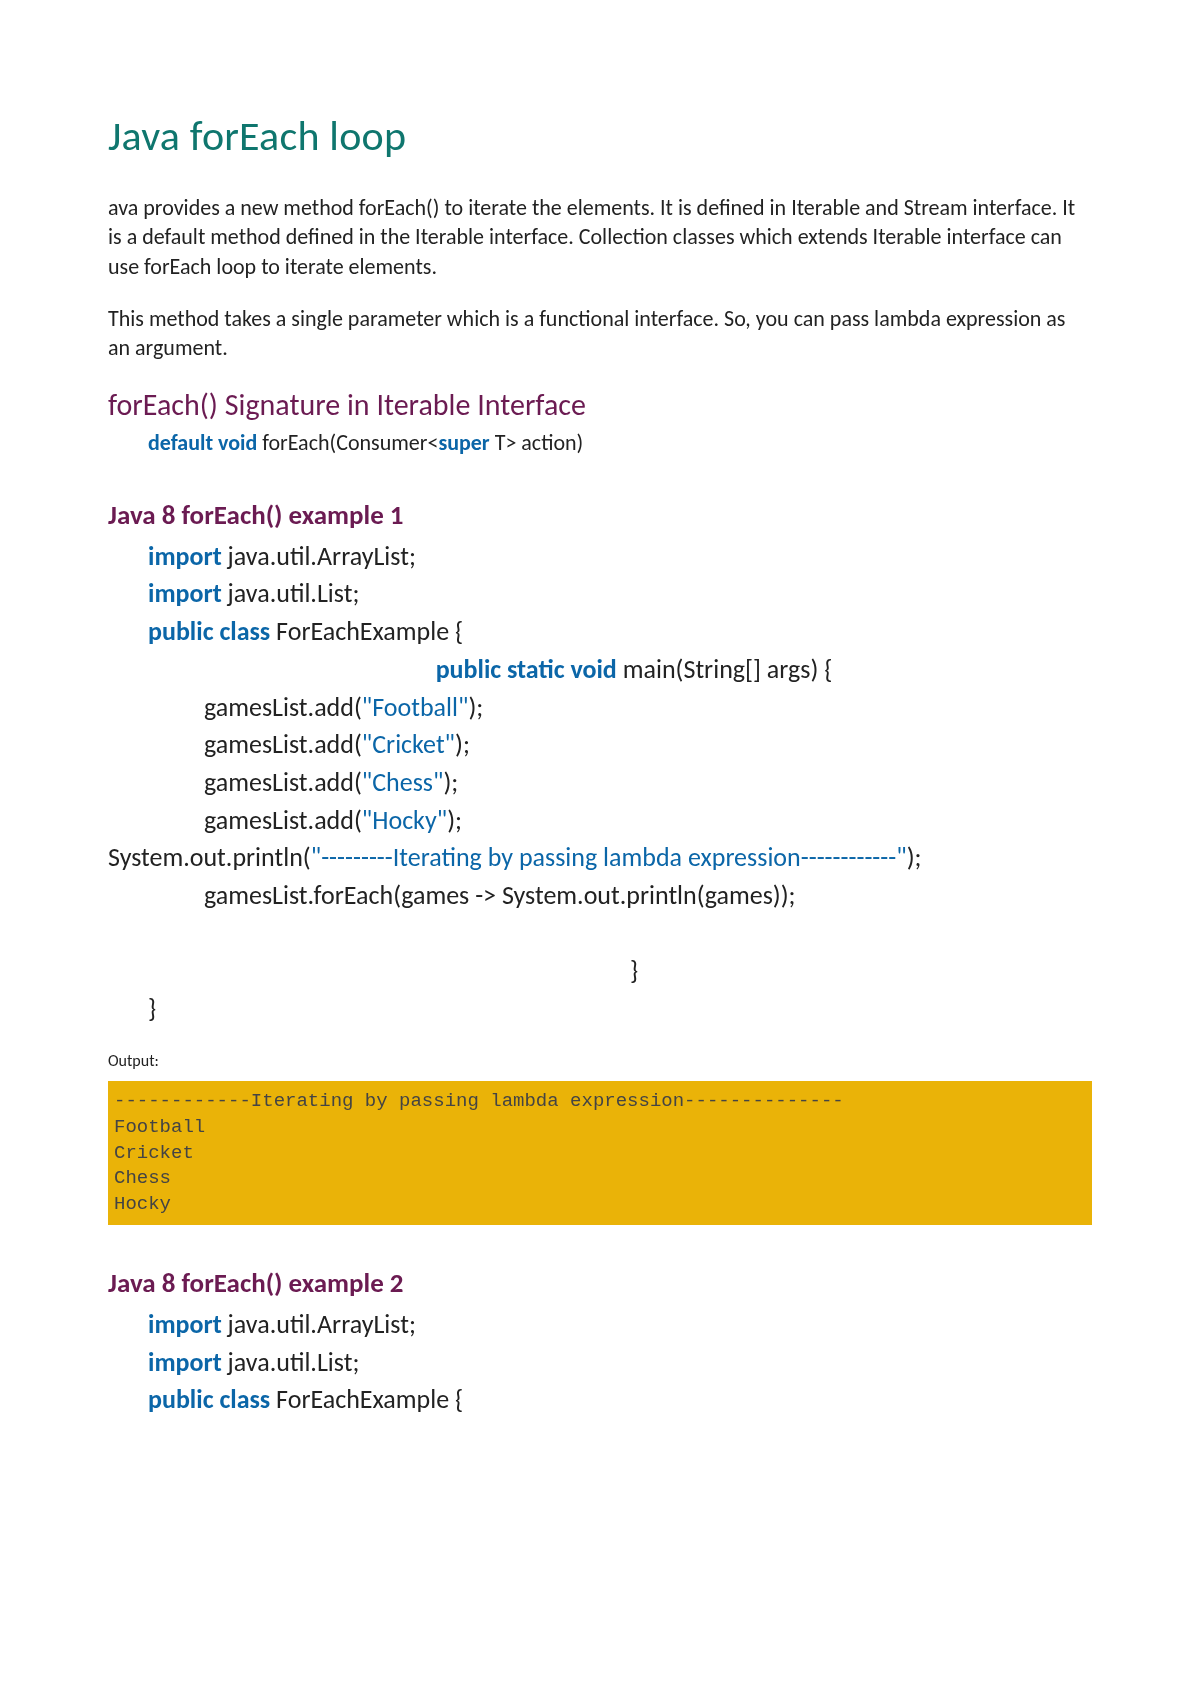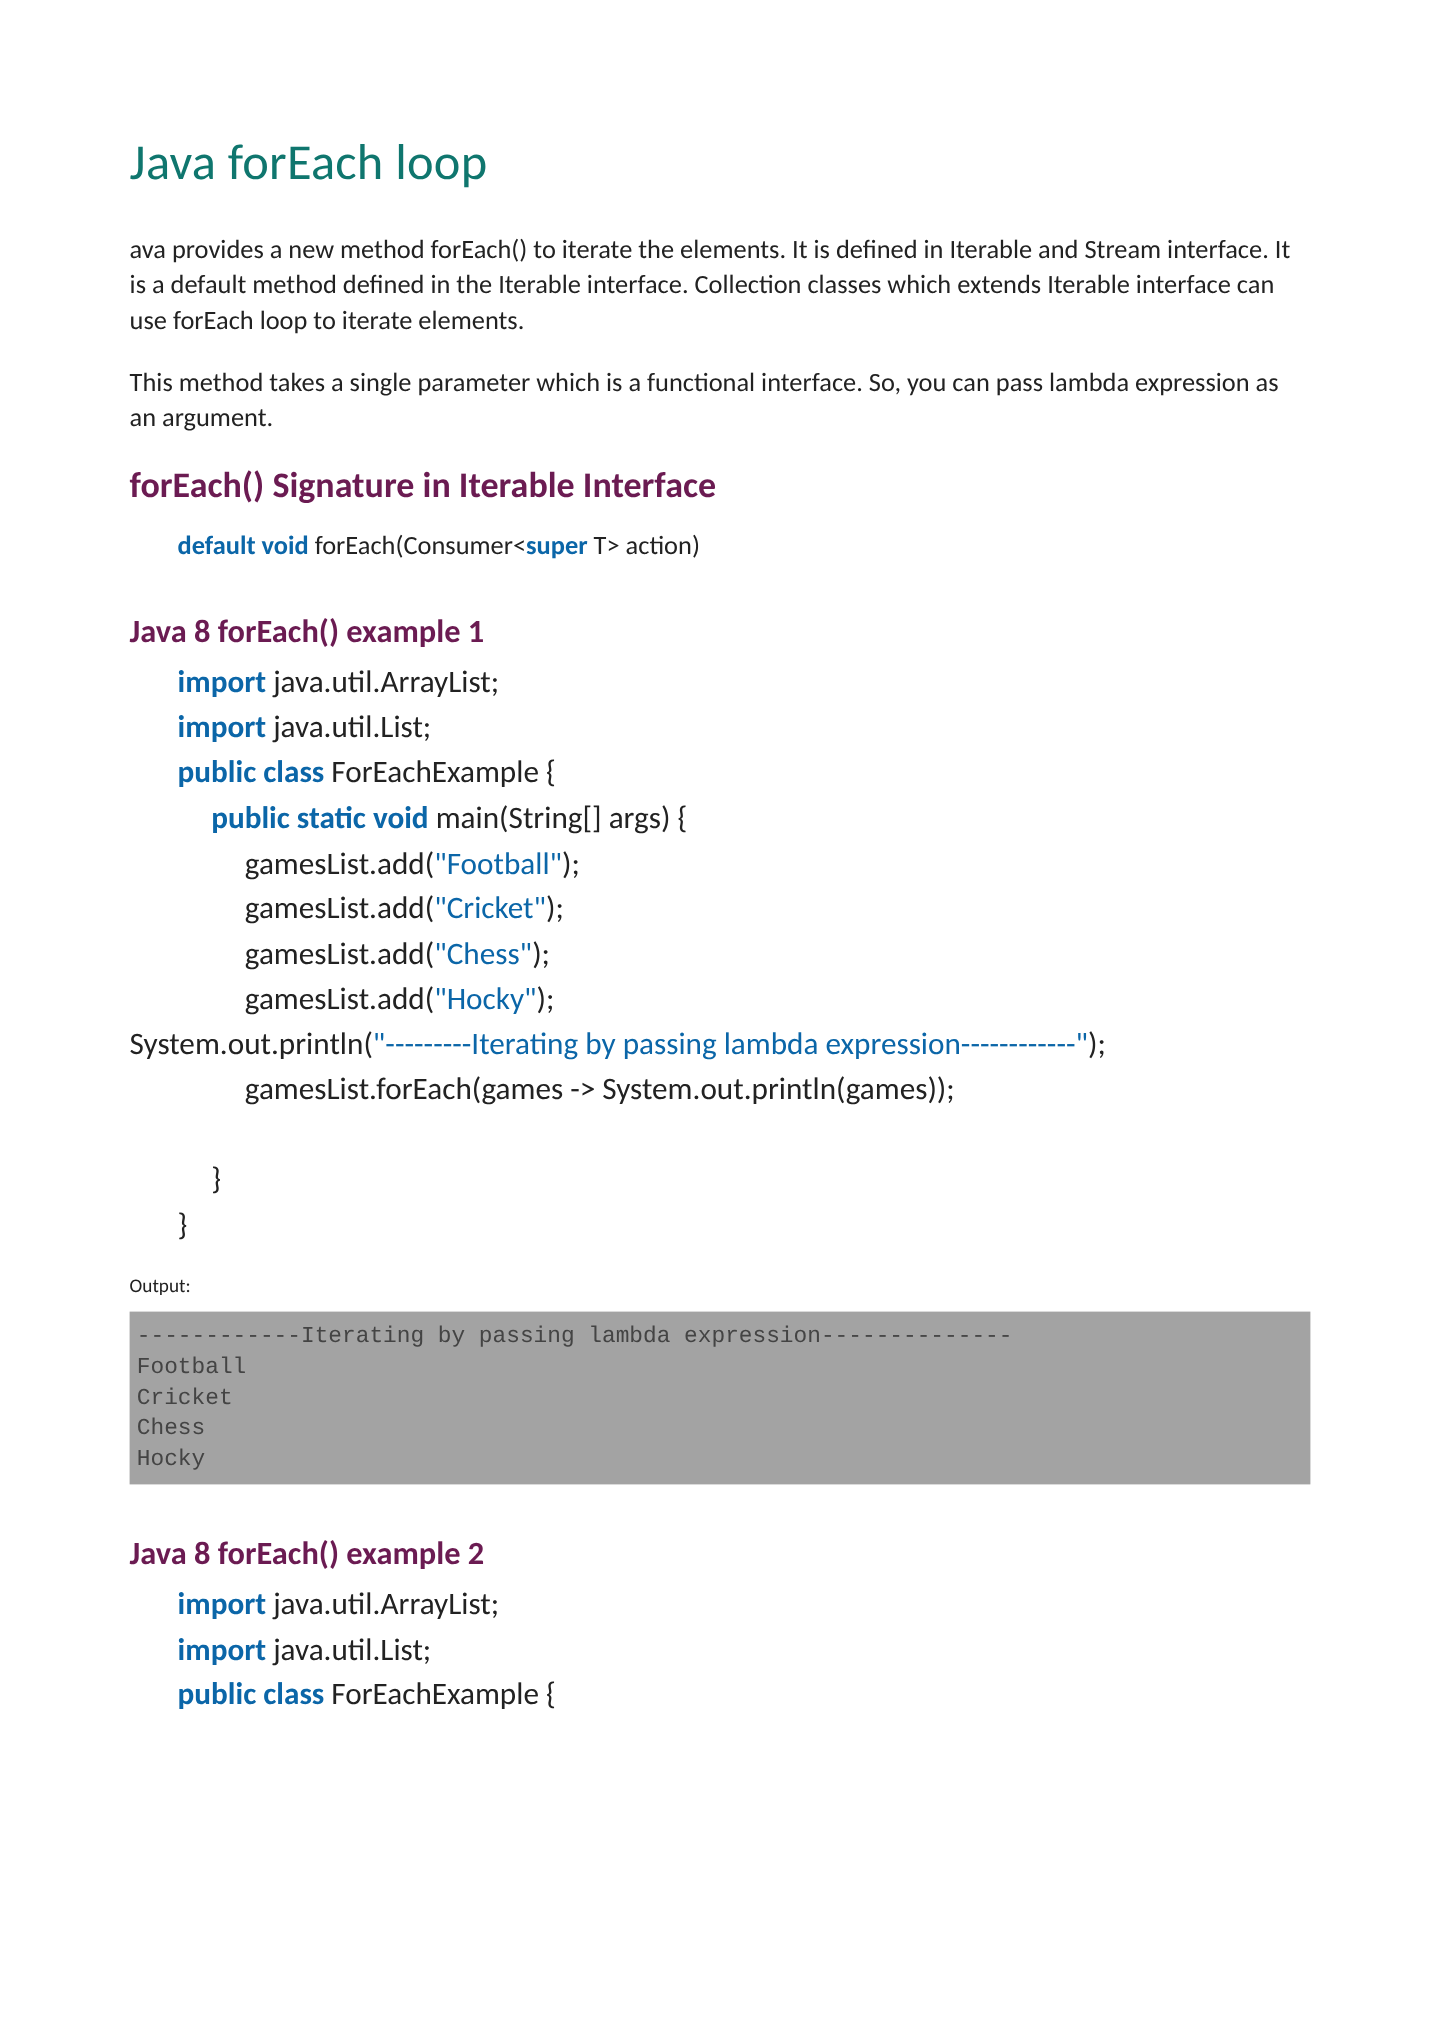--- a/index.html
+++ b/index.html
@@ -20,49 +20,49 @@
       letter-spacing: 0.2px;
     }
     p.intro {
       color: #222;
       margin-bottom: 22px;
       font-size: 22px;
     }
     h2.signature {
       color: #6b1b52;
       font-size: 30px;
-      font-weight: 700;
+      font-weight: 400;
       margin-top: 14px;
-      margin-bottom: 14px;
+      margin-bottom: 2px;
     }
     h3.example {
       color: #6b1b52;
       font-size: 27px;
       font-weight: 700;
       margin-top: 40px;
       margin-bottom: 4px;
     }
     .codeblock {
       font-size: 26px;
       margin-left: 40px;
       line-height: 1.45;
     }
     .codeblock .line { white-space: pre; }
-    .codeblock .line.indent1 { padding-left: 28px; }
+    .codeblock .line.indent1 { padding-left: 28px; text-align: center; }
     .codeblock .line.indent2 { padding-left: 56px; }
     .codeblock .line.noindent { margin-left: -40px; }
     .kw { color: #0b66a8; font-weight: 700; }
     .str { color: #0b66a8; }
     .output-label {
       font-size: 16px;
       margin-top: 22px;
       margin-bottom: 10px;
     }
     pre.output {
-      background: #a3a3a3;
+      background: #eab308;
       font-family: 'Courier New', monospace;
       font-size: 19px;
       color: #444;
       padding: 8px 6px;
       white-space: pre;
       line-height: 1.35;
     }
     .sigline {
       margin-left: 40px;
       font-size: 22px;

